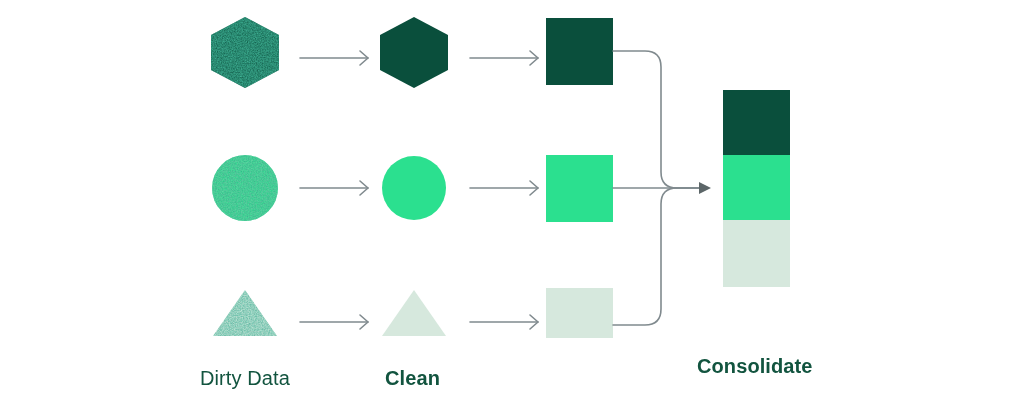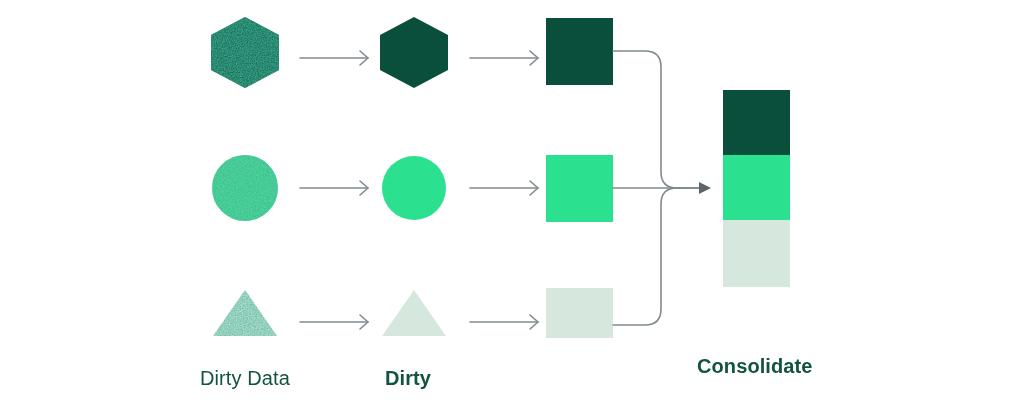--- a/index.html
+++ b/index.html
@@ -168,18 +168,18 @@
     <g>
       <rect x="723" y="90" width="67" height="65" fill="#0a4f3c"></rect>
       <rect x="723" y="155" width="67" height="65" fill="#2BE08F"></rect>
       <rect x="723" y="220" width="67" height="67" fill="#D6E8DD"></rect>
     </g>
 
   </svg>
 
   <div id="label-dirty" class="stage-label regular">Dirty Data</div>
 
-  <div id="label-clean" class="stage-label bold">Dirty</div>
+  <div id="label-clean" class="stage-label bold">Clean</div>
 
 
   <div id="label-consolidate" class="stage-label bold">Consolidate</div>
 
 </div>
 
 </body></html>

